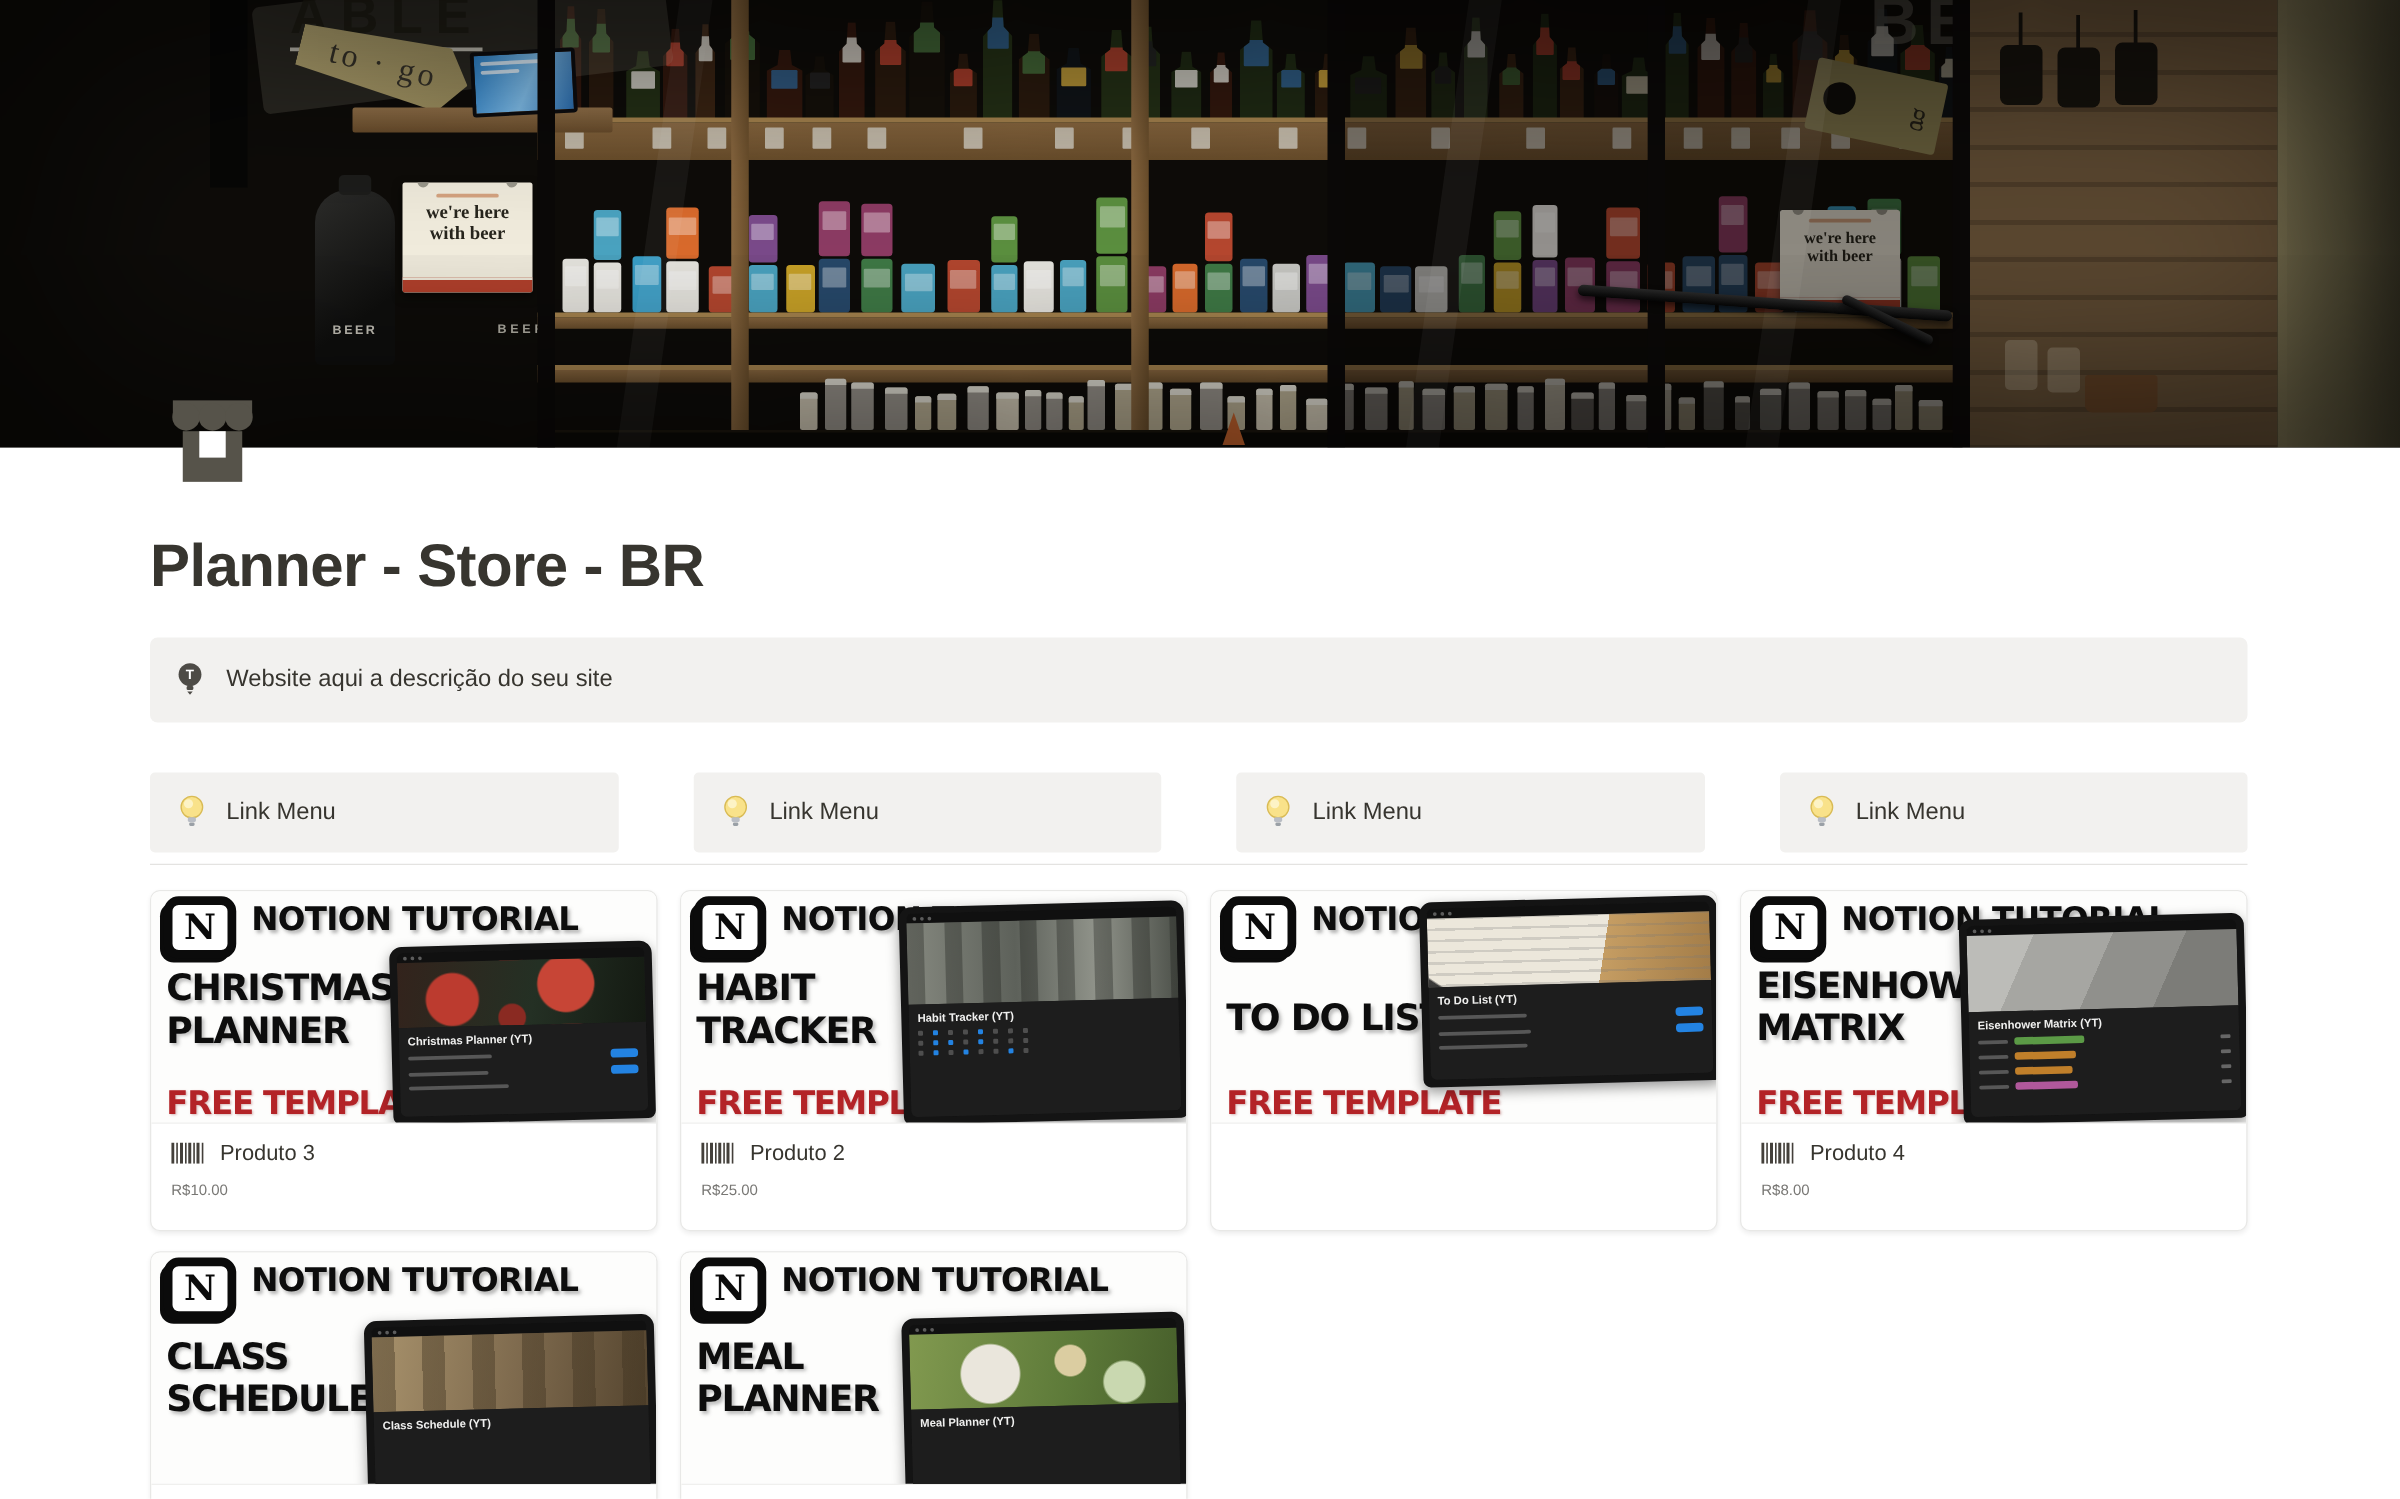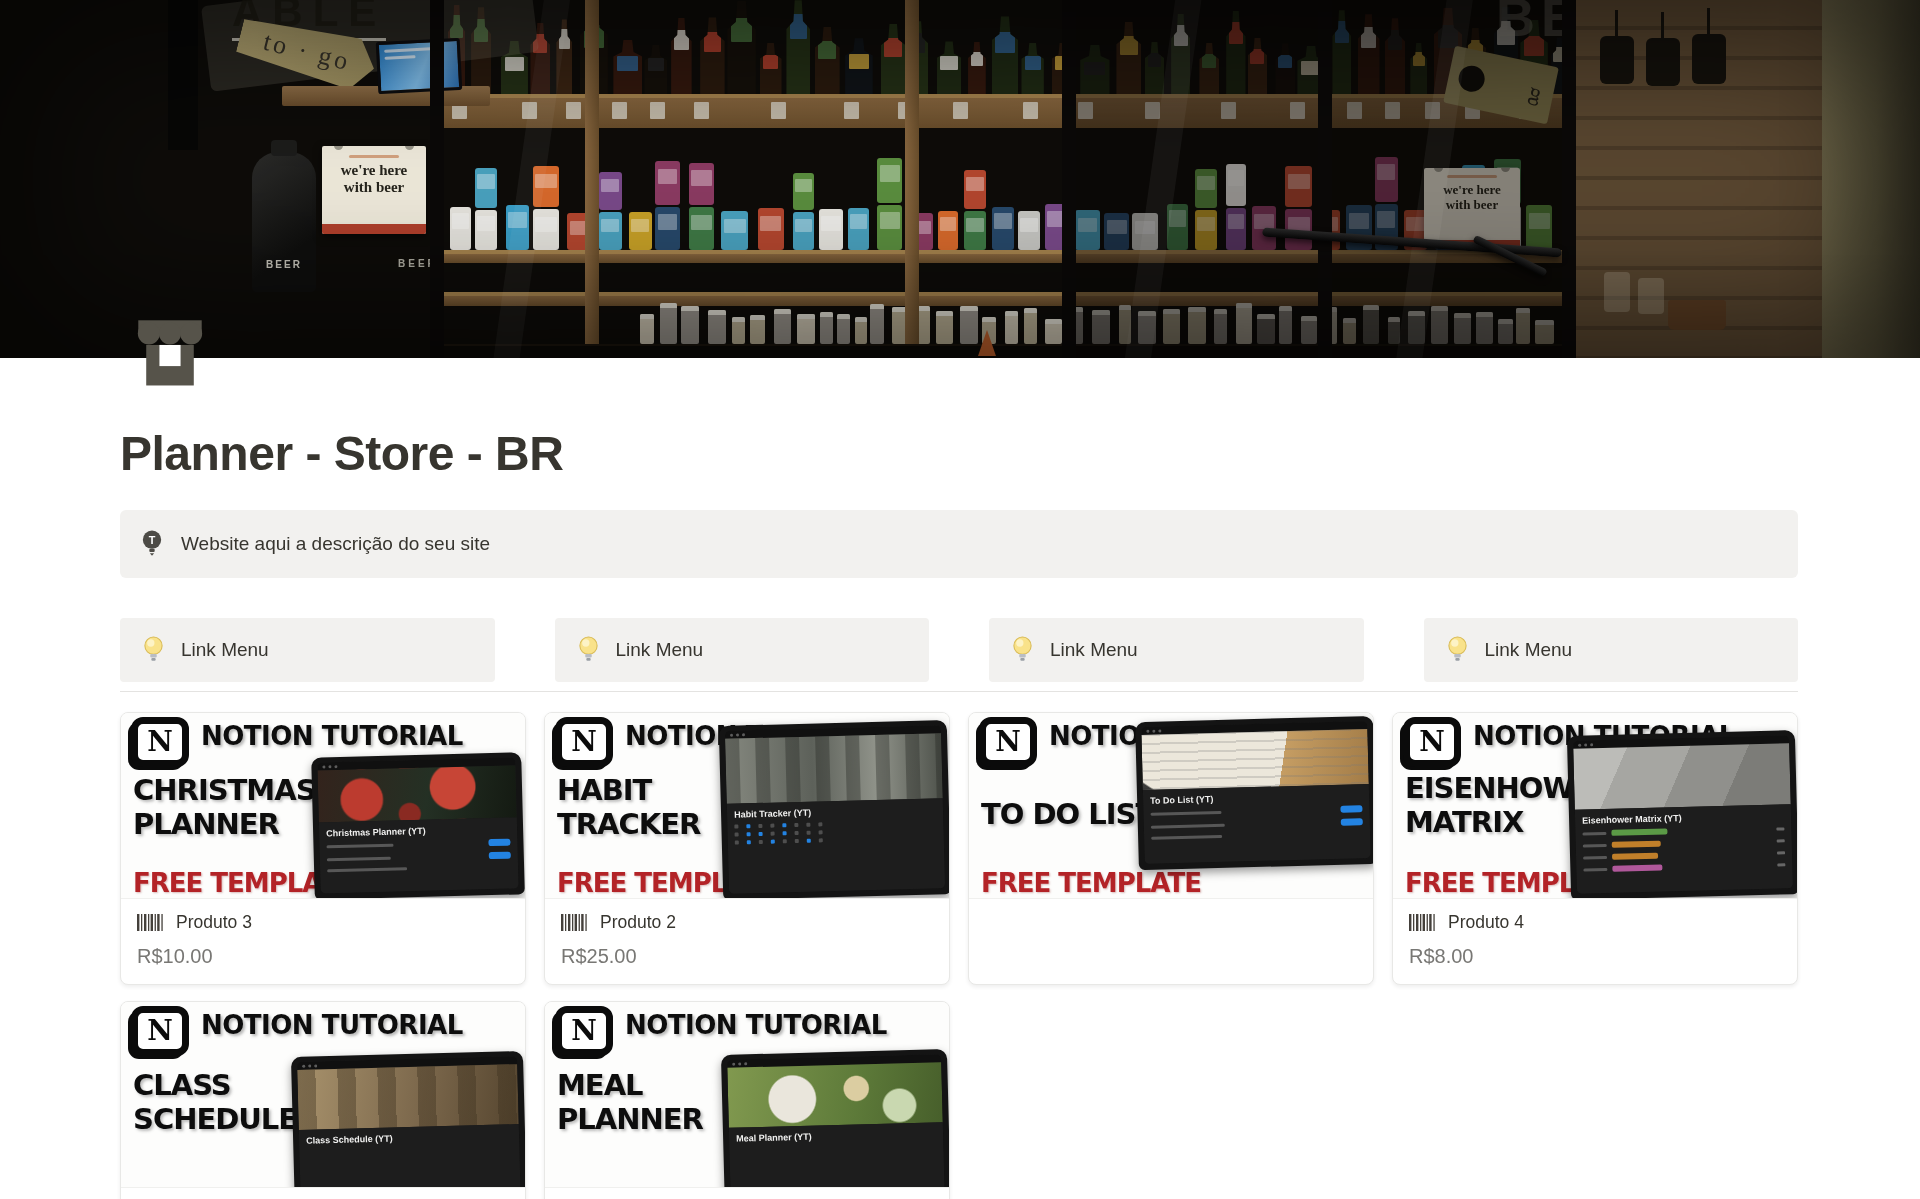--- a/index.html
+++ b/index.html
@@ -137,21 +137,21 @@
     linear-gradient(100deg,#a8926c,#7c684c 55%,#55452f);}
   .photo-food { background:
     radial-gradient(circle at 30% 55%, #eae6dc 0 15%, rgba(0,0,0,0) 16%),
     radial-gradient(circle at 60% 40%, #dbcda1 0 9%, rgba(0,0,0,0) 10%),
     radial-gradient(circle at 80% 70%, #c9d8b0 0 9%, rgba(0,0,0,0) 10%),
     linear-gradient(100deg,#81994f,#5d7a39 60%,#475f2b);}
 
   .card-body { padding:13px 16px 0;}
   .prod-row { display:flex; align-items:center; gap:12px;}
   .prod-name { font-size:17.5px; font-weight:500; color:#37352f;}
-  .prod-price { margin-top:12px; font-size:20px; color:#787774;}
+  .prod-price { margin-top:12px; font-size:12px; color:#787774;}
 
   .bulb-svg, .bag-svg, .barcode-svg { flex:none; display:block;}
 </style>
 </head>
 <body>
 
 <div class="cover">
   <div id="cover-decor" class="abs" style="inset:0;">
       <div class="bt" style="left: 448px; top: 4.6249px; width: 17.464px; height: 91.3751px; background: rgb(51, 24, 14);">
         <i style="background: rgb(69, 109, 58);"></i>

